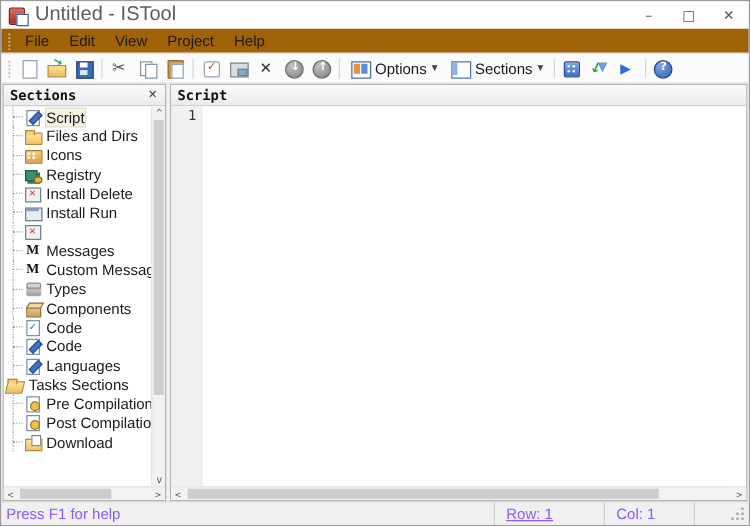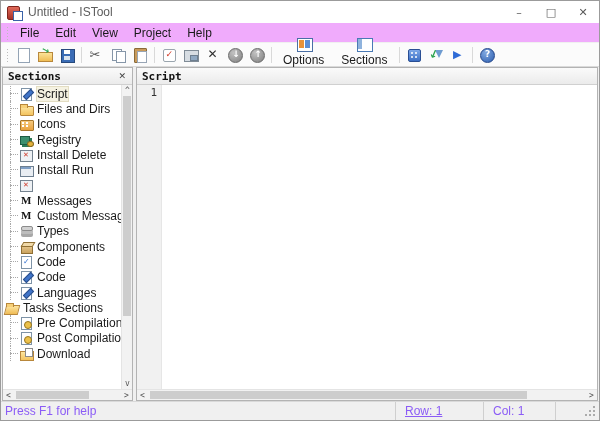--- a/index.html
+++ b/index.html
@@ -8,40 +8,40 @@
   .window { width:600px; height:421px; border:1px solid #9b9b9b; background:#f0f0f0;
             display:flex; flex-direction:column; overflow:hidden; }
 
   
   .titlebar { height:22px; background:#ffffff; display:flex; align-items:center; padding-left:6px; flex:0 0 22px; }
   .app-icon { width:15px; height:15px; position:relative; margin-right:6px; }
   .app-icon::before { content:""; position:absolute; left:0; top:1px; width:11px; height:12px;
       background:linear-gradient(#e06a5a,#a83228); border:1px solid #7e241c; border-radius:2px; }
   .app-icon::after { content:""; position:absolute; left:6px; top:6px; width:8px; height:8px;
       background:#fff; border:1px solid #3a62a8; }
-  .title-text { font-size:12px; color:#5c5c5c; }
+  .title-text { font-size:16px; color:#5c5c5c; }
   .win-controls { margin-left:auto; display:flex; height:100%; }
   .win-btn { width:32px; height:100%; display:flex; align-items:center; justify-content:center;
       font-size:11px; color:#5a5a5a; background:transparent; border:none; font-family:"DejaVu Sans",sans-serif; }
 
   
-  .menubar { height:20px; background:#f0abfc; display:flex; align-items:center; flex:0 0 20px;
+  .menubar { height:20px; background:#a16207; display:flex; align-items:center; flex:0 0 20px;
       border-bottom:1px solid #f0f0f0; padding-left:2px; }
   .gripper { width:3px; height:14px; margin:0 3px;
       background-image:radial-gradient(circle,#bdbdbd 0.8px,transparent 1px); background-size:3px 3px; }
   .menu-item { font-size:12px; color:#1a1a1a; padding:0 8px; height:100%; display:flex; align-items:center;
       background:transparent; border:none; font-family:inherit; }
 
   
   .toolbar { height:24px; background:#fbfbfb; border-bottom:1px solid #dadada; display:flex;
       align-items:center; flex:0 0 24px; padding-left:2px; }
   .tb-sep { width:1px; height:16px; background:#d9d9d9; margin:0 3px; display:inline-block; }
   .tb-btn { height:20px; min-width:22px; border:none; background:transparent; display:flex;
       align-items:center; justify-content:center; padding:0 2px; font-family:inherit; }
-  .tb-drop { padding:0 5px;flex-direction:column; }
+  .tb-drop { padding:0 5px; }
   .tb-label { font-size:12px; color:#1a1a1a; margin:0 4px 0 3px; }
   .tb-arrow { font-size:6px; color:#444; font-family:"DejaVu Sans",sans-serif; }
 
   .tico { width:17px; height:16px; position:relative; display:inline-block; flex:0 0 17px; }
   .tico::before, .tico::after { position:absolute; font-family:"DejaVu Sans",sans-serif; }
   .new-icon::before { content:""; left:3px; top:1px; width:10px; height:13px; background:#fff; border:1px solid #93a3b5; }
   .open-icon::before { content:""; left:1px; top:5px; width:13px; height:8px;
       background:linear-gradient(#fbe398,#f0bd55); border:1px solid #b8873b; }
   .open-icon::after { content:"→"; color:#2da44e; font-weight:bold; font-size:9px; left:5px; top:-2px; transform:rotate(28deg); }
   .save-icon::before { content:""; left:2px; top:2px; width:12px; height:12px; background:#3a6cb5; border:1px solid #27497c; }

